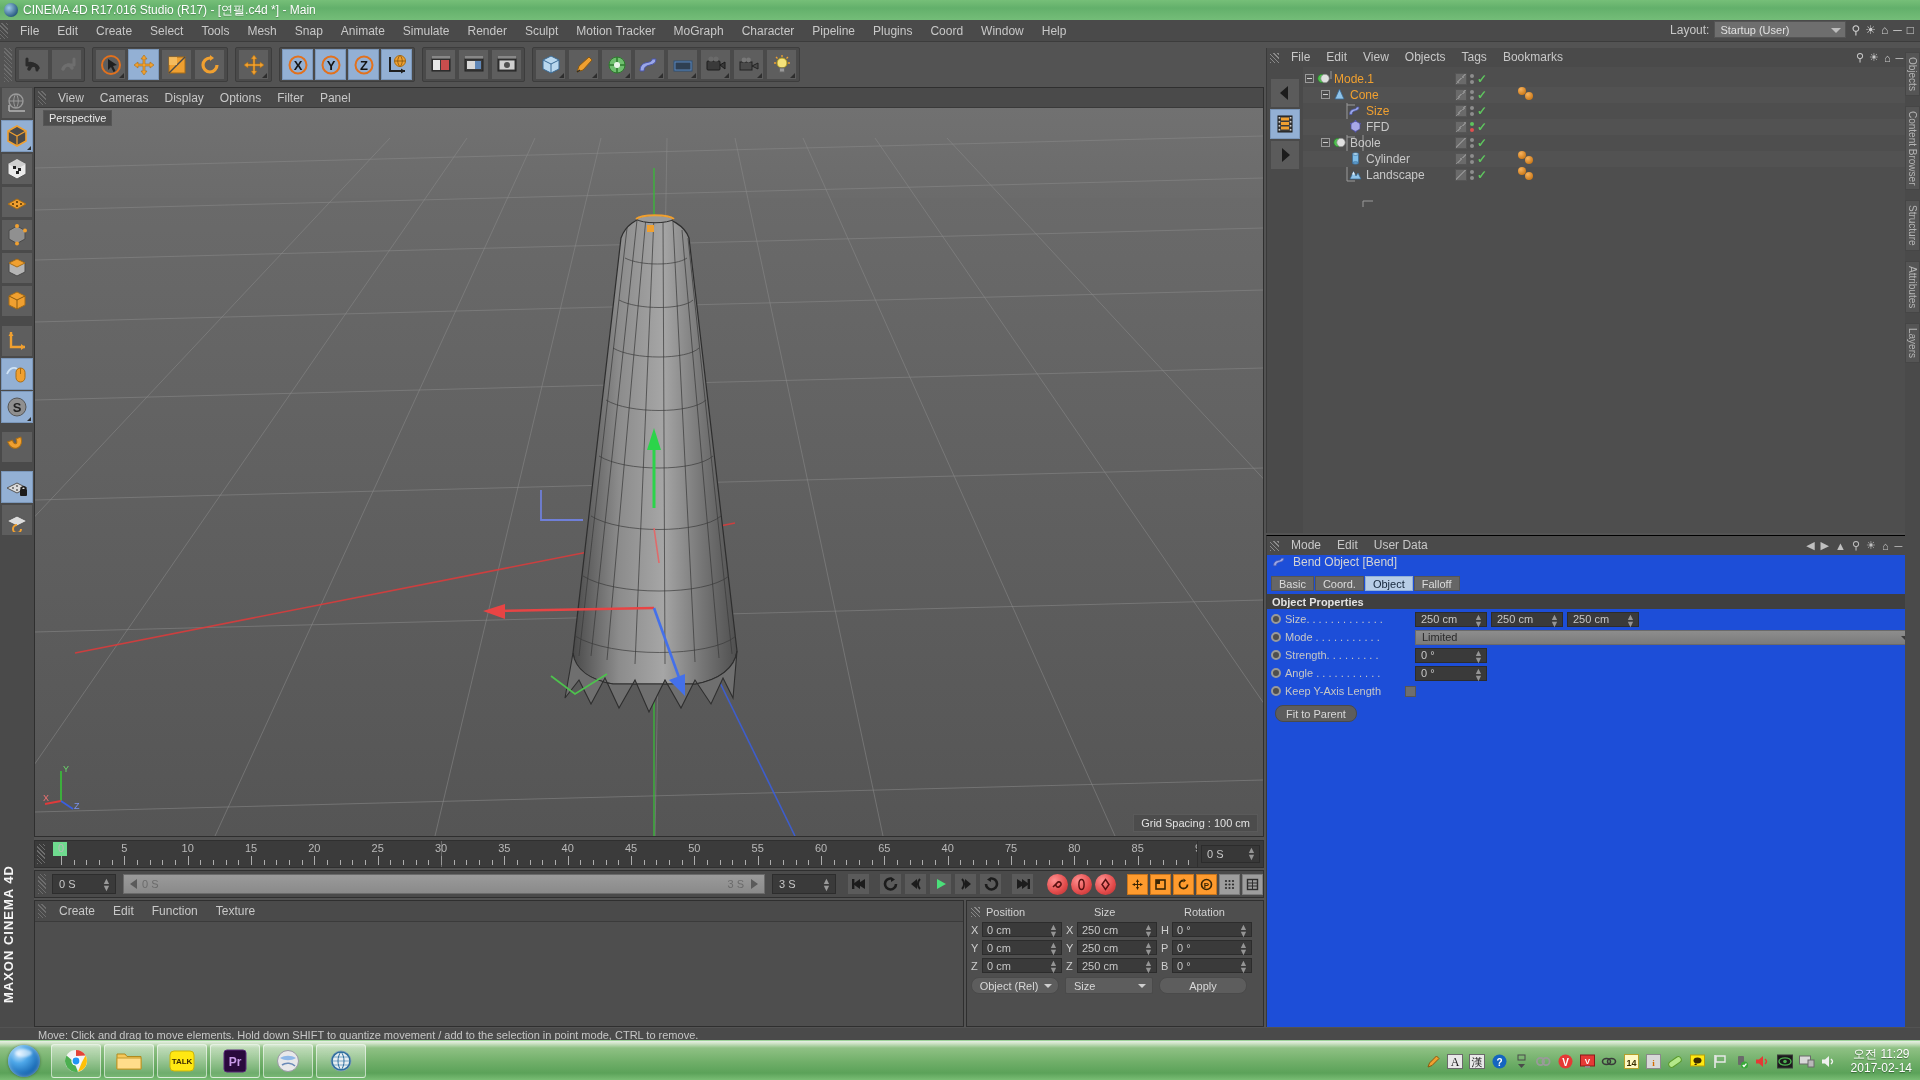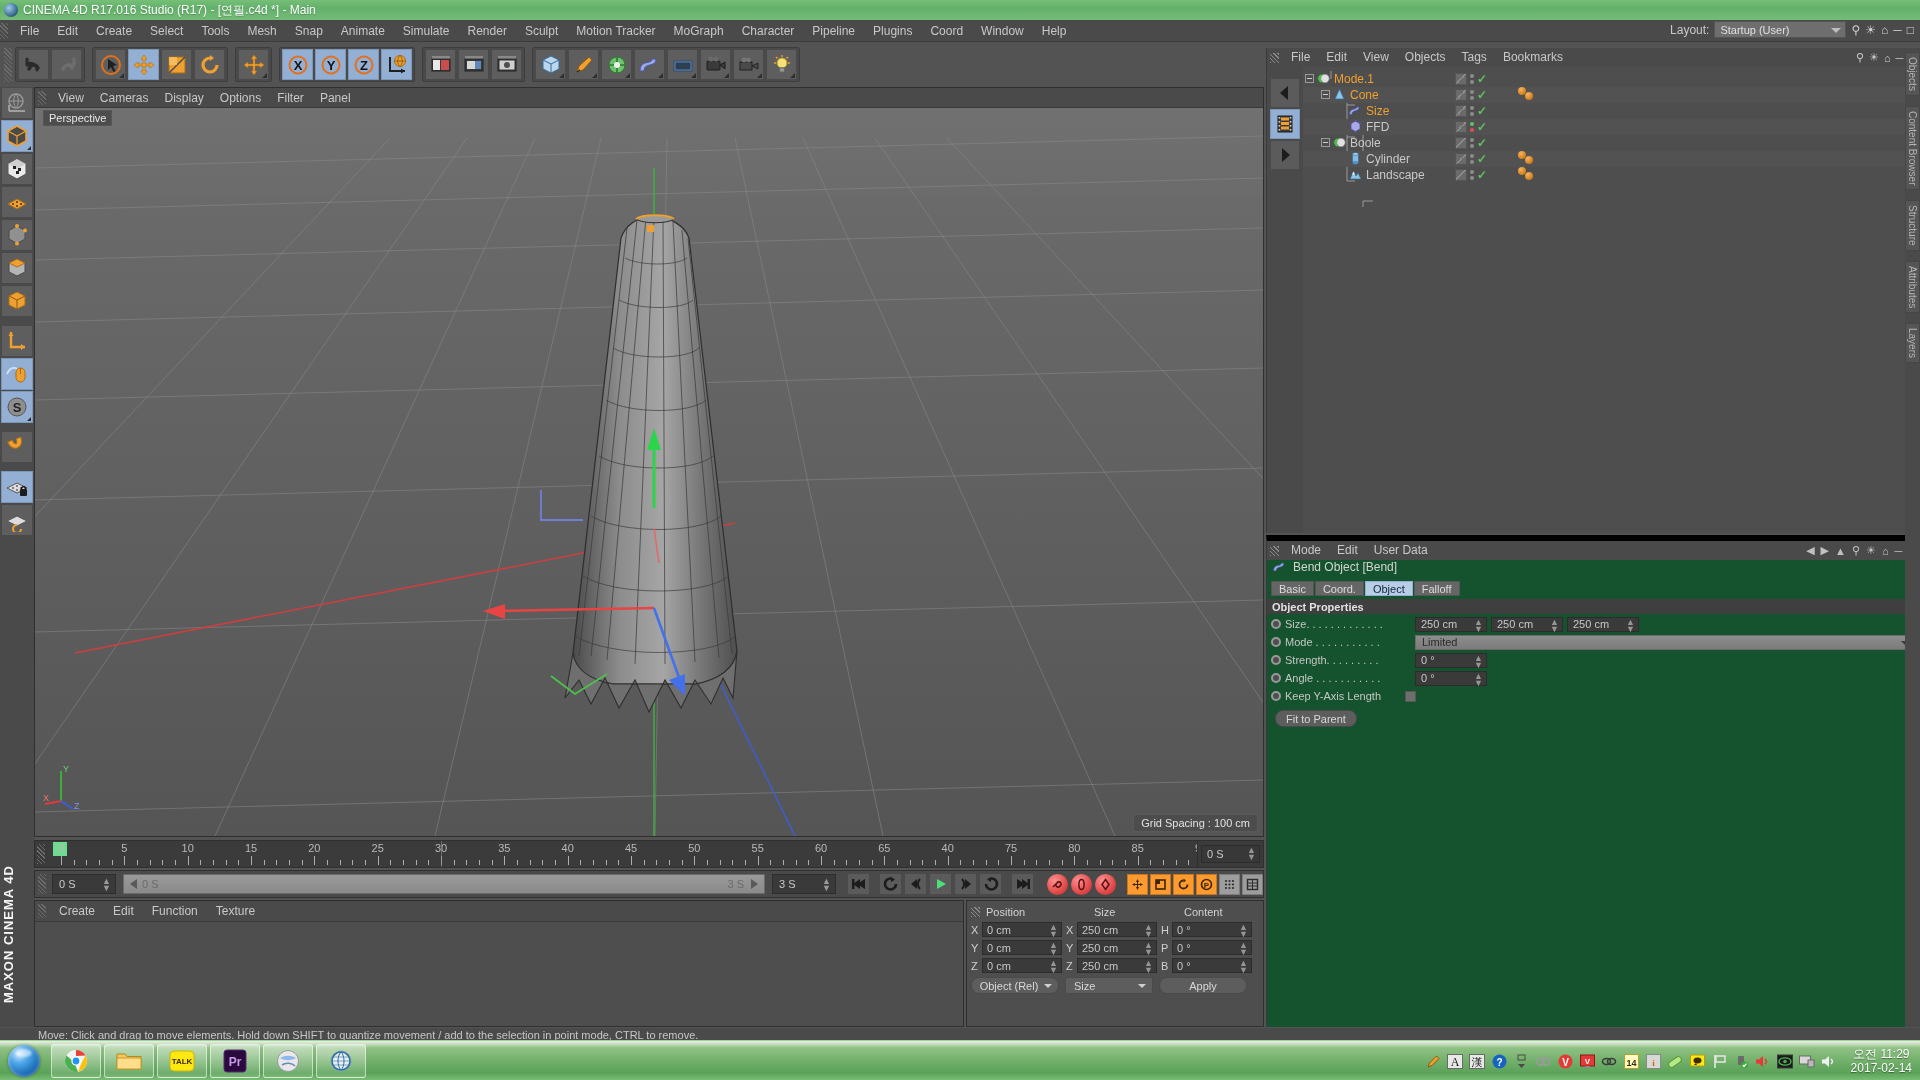--- a/index.html
+++ b/index.html
@@ -298,21 +298,21 @@
   .expander {
     position: absolute; width: 9px; height: 9px; border: 1px solid #9a9a9a; background: #4e4e4e;
   }
   .expander::before {
     content: ""; position: absolute; left: 1px; top: 3px; width: 5px; height: 1px; background: #cfcfcf;
   }
 
   
   .attrman {
     position: absolute; left: 1266px; top: 535px; width: 654px; height: 492px;
-    background: #14532d; border-left: 1px solid #3a3a3a; border-top: 6px solid #000000;
+    background: #1d4ed8; border-left: 1px solid #3a3a3a; border-top: 1px solid #000000;
   }
   .am-menu { height: 19px; display: flex; align-items: center; padding-left: 3px; background: #4a4a4a; }
   .am-menu .grip2 {
     width: 9px; height: 10px;
     background-image: repeating-linear-gradient(45deg,#8a8a8a 0 1px,transparent 1px 3px);
     margin-right: 4px;
   }
   .am-menu .mi { color: #c8c8c8; padding: 0 8px; font-size: 12px; line-height: 19px; }
   .am-tools { position: absolute; right: 5px; top: 3px; display: flex; gap: 6px; align-items: center; color: #c0c0c0; font-size: 11px; }
   .am-obj {
@@ -1138,21 +1138,21 @@
           <div class="mi">Texture</div>
         </div>
       <div class="mm-body"></div>
     </div>
 
     <div class="coords">
       <div class="co-head">
         <div class="grip2"></div>
         <span style="width:108px">Position</span>
         <span style="width:90px">Size</span>
-        <span>Content</span>
+        <span>Rotation</span>
       </div>
 
       <div class="co-row">
         <span class="co-lbl">X</span>
         <div class="co-fld" style="width:80px">
             <span>0 cm</span>
             <span class="spin">▲<br>▼</span>
           </div>
         <span class="co-lbl">X</span>
         <div class="co-fld" style="width:80px">

